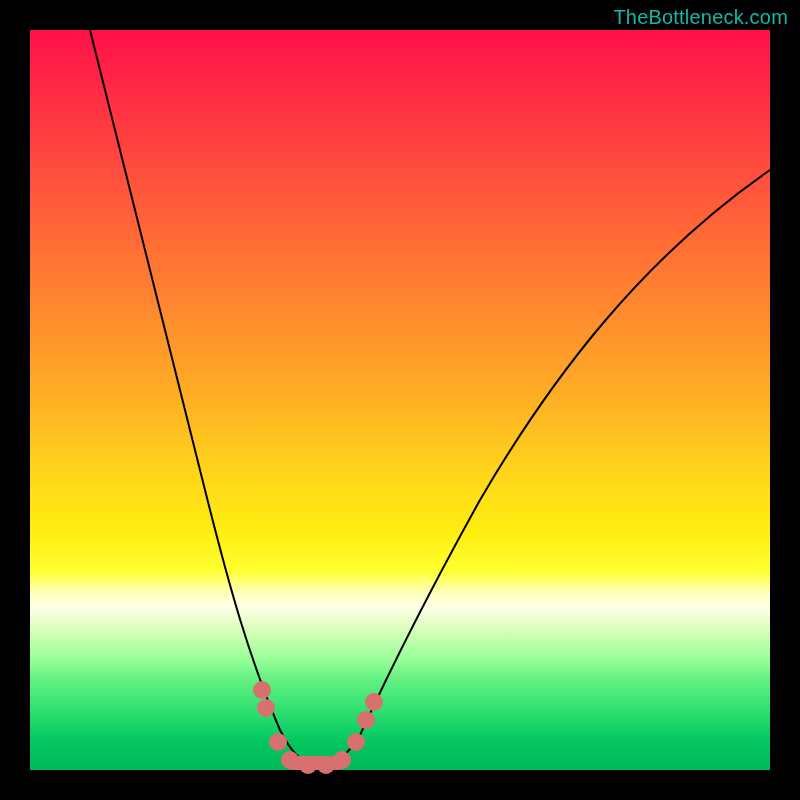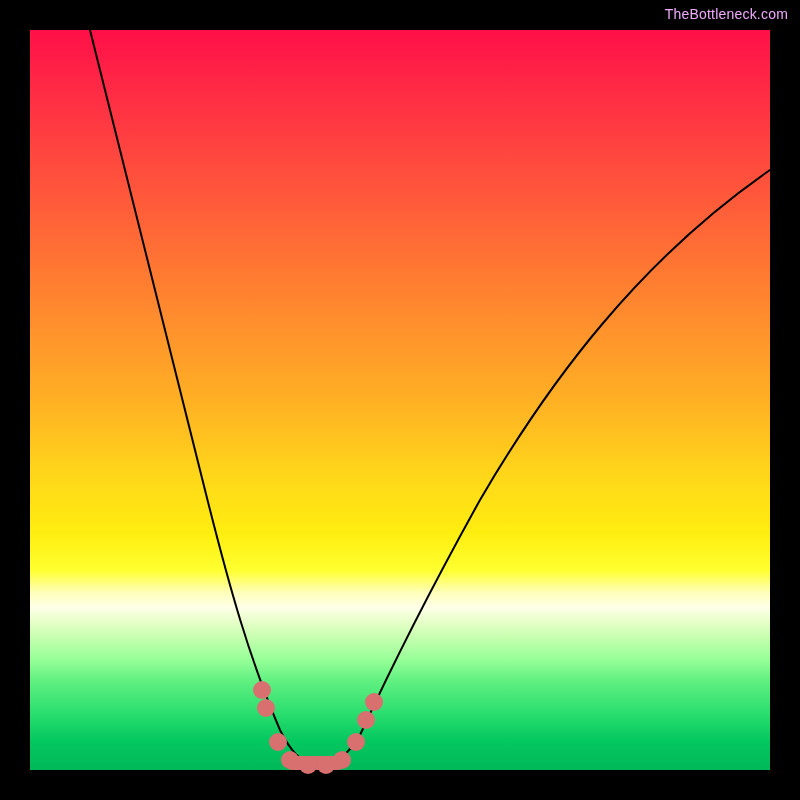--- a/index.html
+++ b/index.html
@@ -41,22 +41,22 @@
       #60f080 88%,
       #2ee070 92%,
       #04c860 96%,
       #00b858 100%
     );
   }
   .watermark {
     position: absolute;
     top: 6px;
     right: 12px;
-    color: #f0abfc;
-    font-size: 14px;
+    color: #14b8a6;
+    font-size: 20px;
     font-weight: 500;
     letter-spacing: 0.2px;
     user-select: none;
   }
   svg.curve {
     position: absolute;
     left: 0;
     top: 0;
     width: 740px;
     height: 740px;

